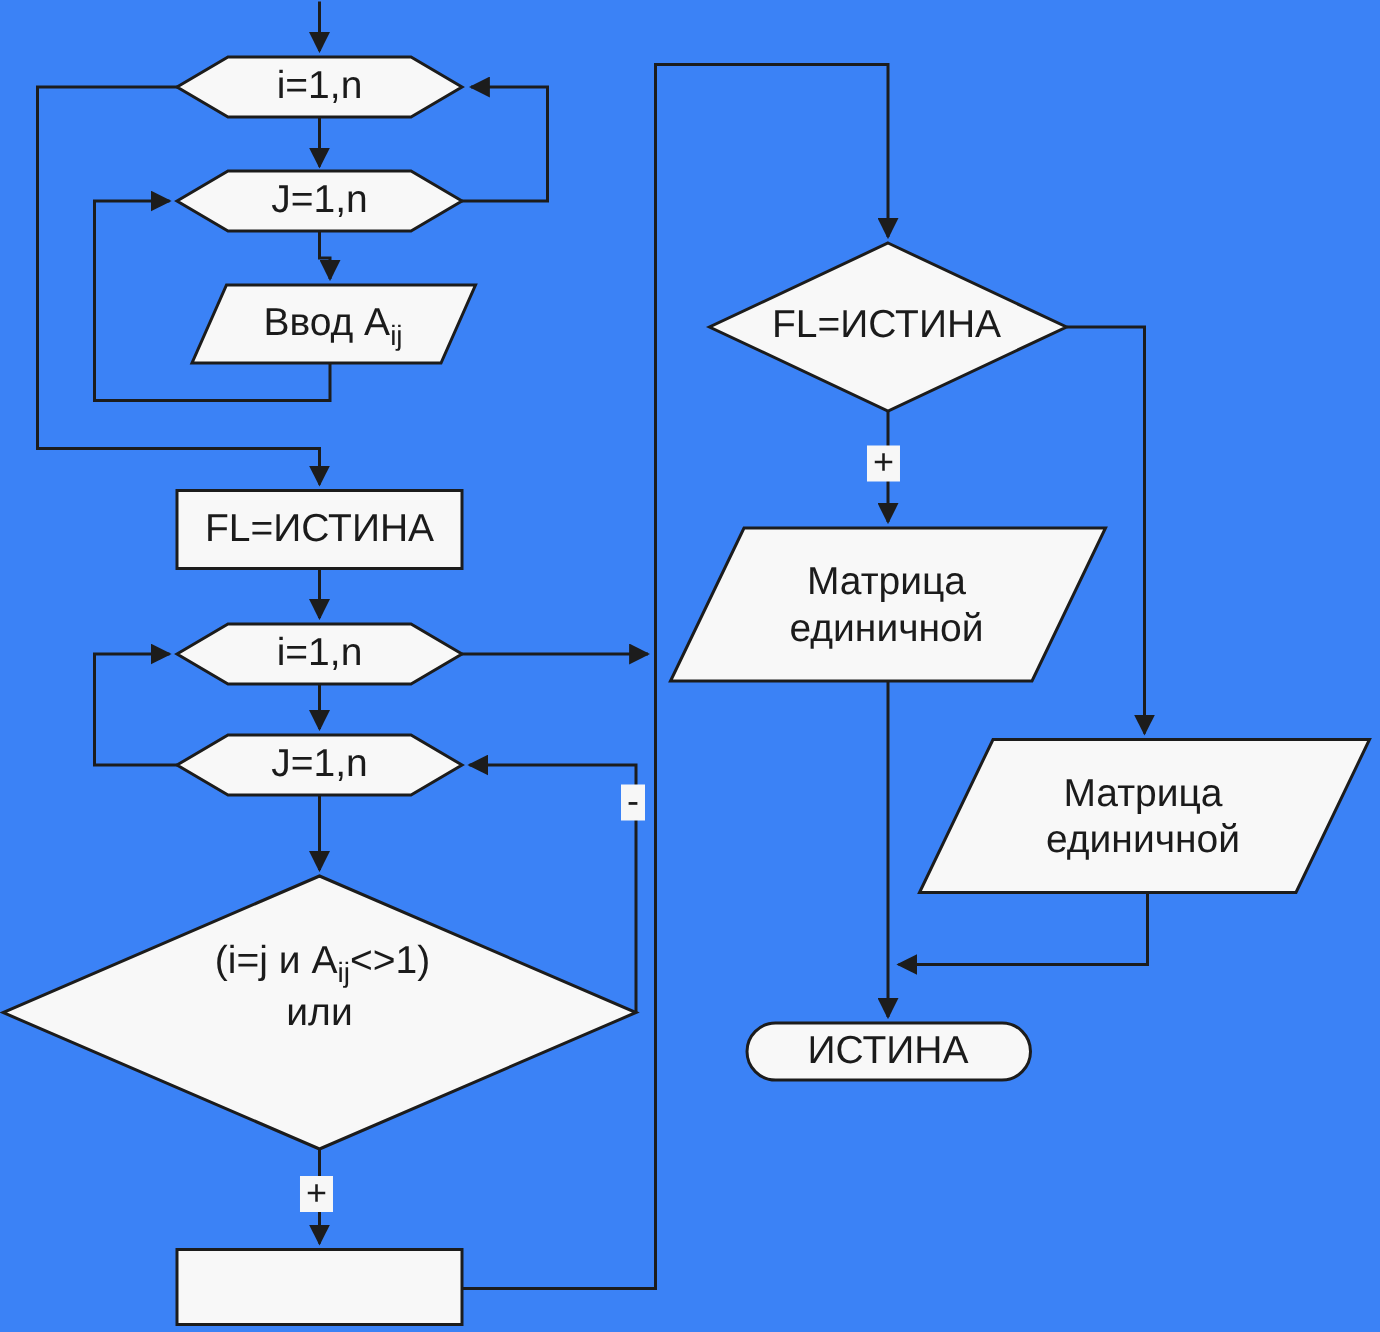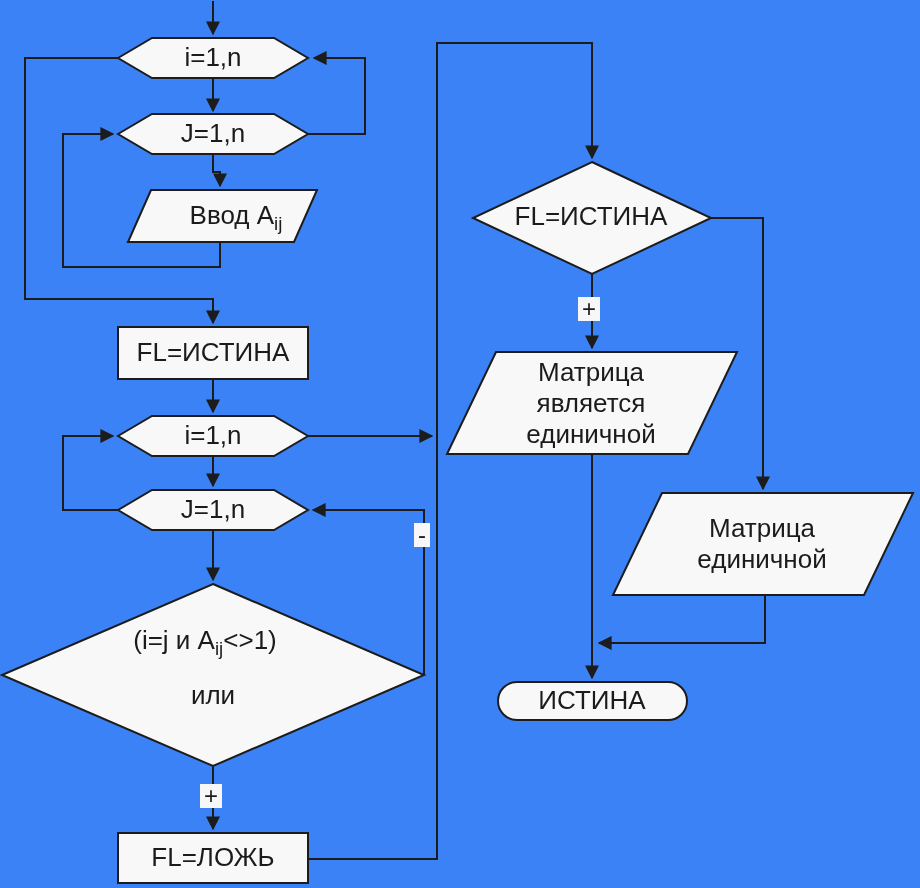--- a/index.html
+++ b/index.html
@@ -73,44 +73,42 @@
     <rect class="shape" x="118" y="833" width="190" height="50"></rect>
     <polygon class="shape" points="592,162 711,218 592,274 473,218"></polygon>
     <polygon class="shape" points="496,352 737,352 688,454 447,454"></polygon>
     <polygon class="shape" points="662,493 913,493 864,595 613,595"></polygon>
     <rect class="shape" x="498" y="682" width="189" height="38" rx="19" ry="19"></rect>
   </svg>
 
   <div class="lbl" style="left:213px;top:57px">i=1,n</div>
   <div class="lbl" style="left:213px;top:133px">J=1,n</div>
 
-  <div class="lbl" style="left:236px;top:215px">
+  <div class="lbl" style="left:222px;top:215px">
     <span>Ввод A</span><sub>ij</sub>
   </div>
 
   <div class="lbl" style="left:213px;top:352px">FL=ИСТИНА</div>
   <div class="lbl" style="left:213px;top:435px">i=1,n</div>
   <div class="lbl" style="left:213px;top:509px">J=1,n</div>
 
-  <div class="lbl" style="left:205px;top:640px">
+  <div class="lbl" style="left:215px;top:640px">
     <span>(i=j и A</span><sub>ij</sub><span>&lt;&gt;1)</span>
   </div>
-  <div class="lbl" style="left:213px;top:695px">или</div>
+  <div class="lbl" style="left:213px;top:675px">или</div>
 
   <div class="edge-lbl" style="left:211px;top:796px">+</div>
   <div class="edge-lbl" style="left:422px;top:535px">-</div>
 
-  <div class="lbl" style="left:213px;top:857px">FL=ЛОЖЬ</div>
 
   <div class="lbl" style="left:591px;top:216px">FL=ИСТИНА</div>
   <div class="edge-lbl" style="left:589px;top:309px">+</div>
 
   <div class="lbl" style="left:591px;top:403px">
     <div>Матрица</div>
-    <div>является</div>
     <div>единичной</div>
   </div>
 
   <div class="lbl" style="left:762px;top:544px">
     <div>Матрица</div>
     <div>единичной</div>
   </div>
 
   <div class="lbl" style="left:592px;top:700px">ИСТИНА</div>
 

